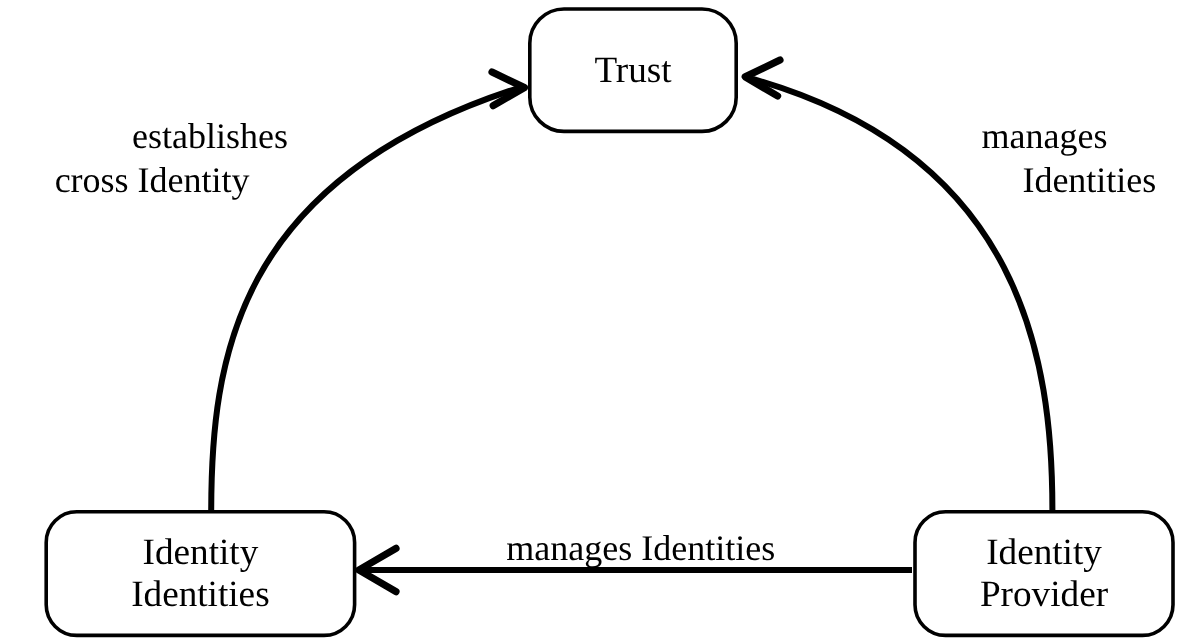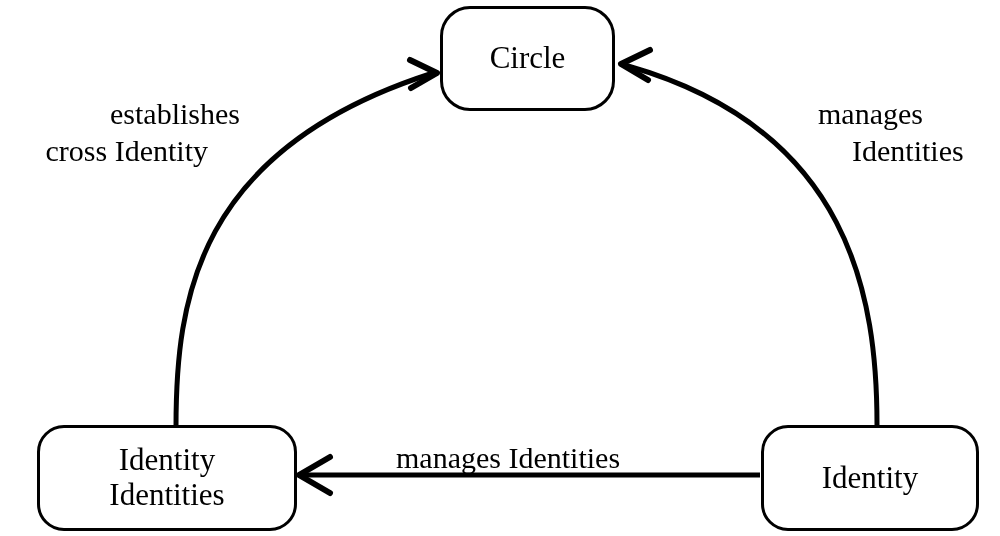--- a/index.html
+++ b/index.html
@@ -107,21 +107,21 @@
   }
   #label-manages-identities-right .lbl-line-2 {
     display: block;
     text-align: left;
     padding-left: 40px;
   }
   #label-manages-identities-middle {
     left: 396px;
     top: 440px;
     width: 276px;
-    text-align: left;
+    text-align: center;
   }
 </style>
 </head>
 <body>
 
 <div id="diagram-canvas">
 
   <svg id="diagram-svg" viewBox="0 0 1000 536" xmlns="http://www.w3.org/2000/svg">
 
     <g>
@@ -134,30 +134,31 @@
       <path d="M 650 50 L 621 64 L 648 80" fill="none" stroke="#000000" stroke-width="6" stroke-linecap="round" stroke-linejoin="round"></path>
     </g>
 
     <g>
       <path d="M 760 475 L 302 475" fill="none" stroke="#000000" stroke-width="5" stroke-linecap="butt"></path>
       <path d="M 330 457 L 299 475 L 330 493" fill="none" stroke="#000000" stroke-width="6" stroke-linecap="round" stroke-linejoin="round"></path>
     </g>
   </svg>
 
   <div class="node-box" id="node-circle-of-trust">
-    <span class="node-line">Circle</span>
+    <span class="node-line">Trust</span>
   </div>
 
   <div class="node-box" id="node-identity-federation">
     <span class="node-line">Identity</span>
     <span class="node-line">Identities</span>
   </div>
 
   <div class="node-box" id="node-identity-provider">
     <span class="node-line">Identity</span>
+    <span class="node-line">Provider</span>
   </div>
 
   <div class="edge-label" id="label-manages-identities-right">
     <span class="lbl-line-1">manages</span>
     <span class="lbl-line-2">Identities</span>
   </div>
 
   <div class="edge-label" id="label-establishes-cross-identity">
     <span class="lbl-line-1">establishes</span>
     <span class="lbl-line-2">cross Identity</span>

